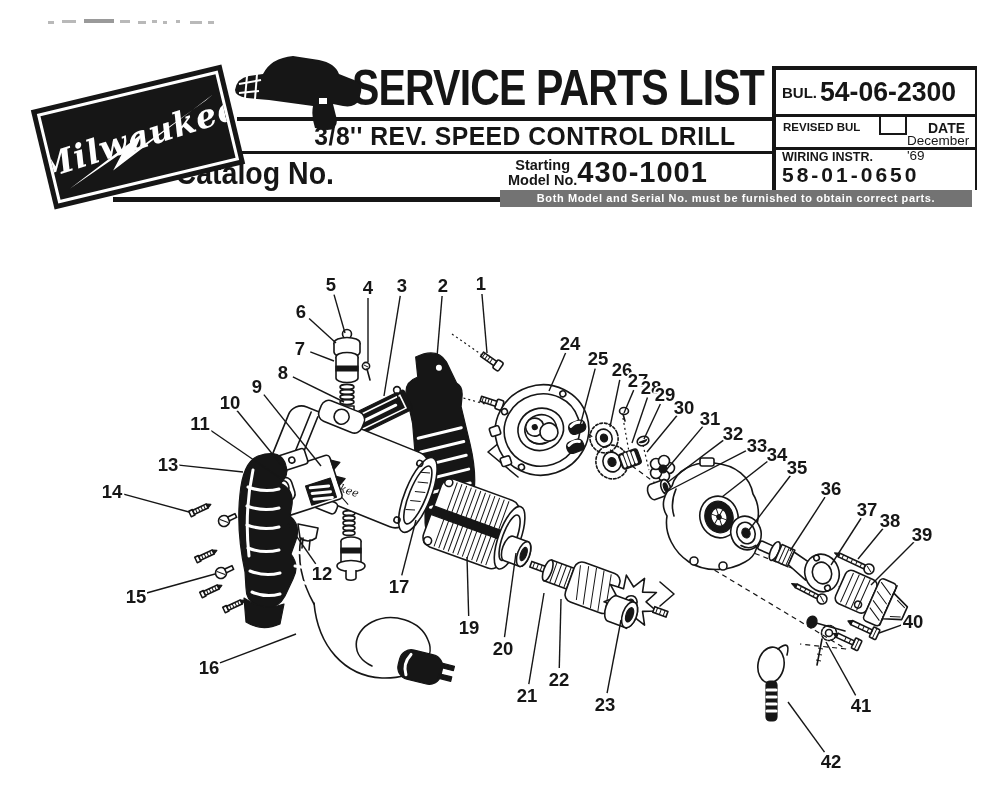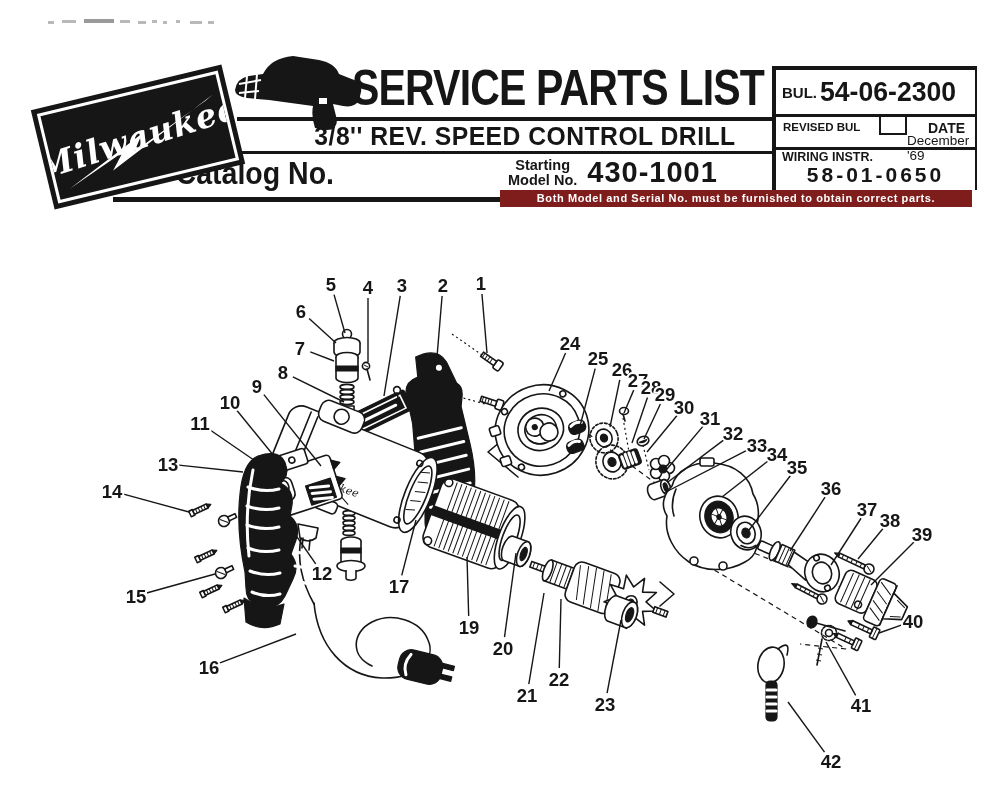--- a/index.html
+++ b/index.html
@@ -46,45 +46,45 @@
     font-size:31px; font-weight:bold; line-height:40px; text-align:center;
     transform:scaleX(0.92); transform-origin:left center; white-space:nowrap;
   }
   .cat-box {
     position:absolute; left:372px; top:151px; width:128px; height:46px;
     border:3px solid #161616; border-bottom:none; box-sizing:border-box;
     font-size:31px; font-weight:bold; line-height:42px; text-align:center;
   }
   .serial-cell { position:absolute; left:508px; top:155px; width:264px; height:35px; display:flex; align-items:center;text-align:center; }
   .serial-label { font-size:14.5px; font-weight:bold; line-height:15px; }
-  .serial-num { font-size:29px; font-weight:bold; margin-left:10px; letter-spacing:1px; }
+  .serial-num { font-size:29px; font-weight:bold; margin-left:0; letter-spacing:1px; }
   .rule2 { position:absolute; left:113px; top:197px; width:390px; height:5px; background:#161616; }
   .notice {
     position:absolute; left:500px; top:190px; width:472px; height:17px;
-    background:#7f1d1d; color:#fff; font-size:11px; font-weight:bold;
+    background:#737373; color:#fff; font-size:11px; font-weight:bold;
     letter-spacing:0.6px; text-align:center; line-height:17px; white-space:nowrap;
   }
 
   
   .right-col {
     position:absolute; left:772px; top:66px; width:205px; height:124px;
     border-top:4px solid #161616; border-left:4px solid #161616; border-right:2px solid #161616;
     box-sizing:border-box;
   }
   .r1 { height:47px; border-bottom:3px solid #161616; display:flex; align-items:center; padding-left:6px; box-sizing:border-box; }
   .bul-label { font-size:15px; font-weight:bold; margin-right:3px; }
   .bul-num { font-size:28px; font-weight:bold; letter-spacing:0px; transform:scaleX(0.95); transform-origin:left center; white-space:nowrap; }
   .r2 { height:33px; border-bottom:3px solid #161616; position:relative; box-sizing:border-box; }
   .revised { position:absolute; left:7px; top:4px; font-size:11.5px; font-weight:bold; }
   .rbox { position:absolute; left:103px; top:0; width:24px; height:16px; border:2px solid #161616; border-top:none; }
   .date-l { position:absolute; left:152px; top:3px; font-size:14px; font-weight:bold; }
   .date-v { position:absolute; left:131px; top:16px; font-size:13.5px; }
   .r3 { height:38px; padding:0 6px 0; box-sizing:border-box; }
   .wiring-l { display:block; font-size:12.5px; font-weight:bold; }
-  .wiring-v { display:block; font-size:21px; font-weight:bold; letter-spacing:3px; text-align:center; line-height:21px; }
+  .wiring-v { display:block; font-size:21px; font-weight:bold; letter-spacing:3px; text-align:left; line-height:21px; }
 
   
   .diagram { position:absolute; left:0; top:0; width:1000px; height:807px; z-index:1; }
   .s  { stroke:#161616; stroke-width:1.6; fill:none; stroke-linecap:round; stroke-linejoin:round; }
   .sw { stroke:#161616; stroke-width:1.6; fill:#fff; stroke-linejoin:round; }
   .sk { stroke:#161616; stroke-width:1.2; fill:#161616; stroke-linejoin:round; }
   .hair { stroke:#161616; stroke-width:1; fill:none; }
   .rib { stroke:#fff; stroke-width:3; fill:none; stroke-linecap:round; }
   .dash { stroke:#161616; stroke-width:1.2; fill:none; stroke-dasharray:5 4; }
   .dot  { stroke:#161616; stroke-width:1.2; fill:none; stroke-dasharray:2 3; }

